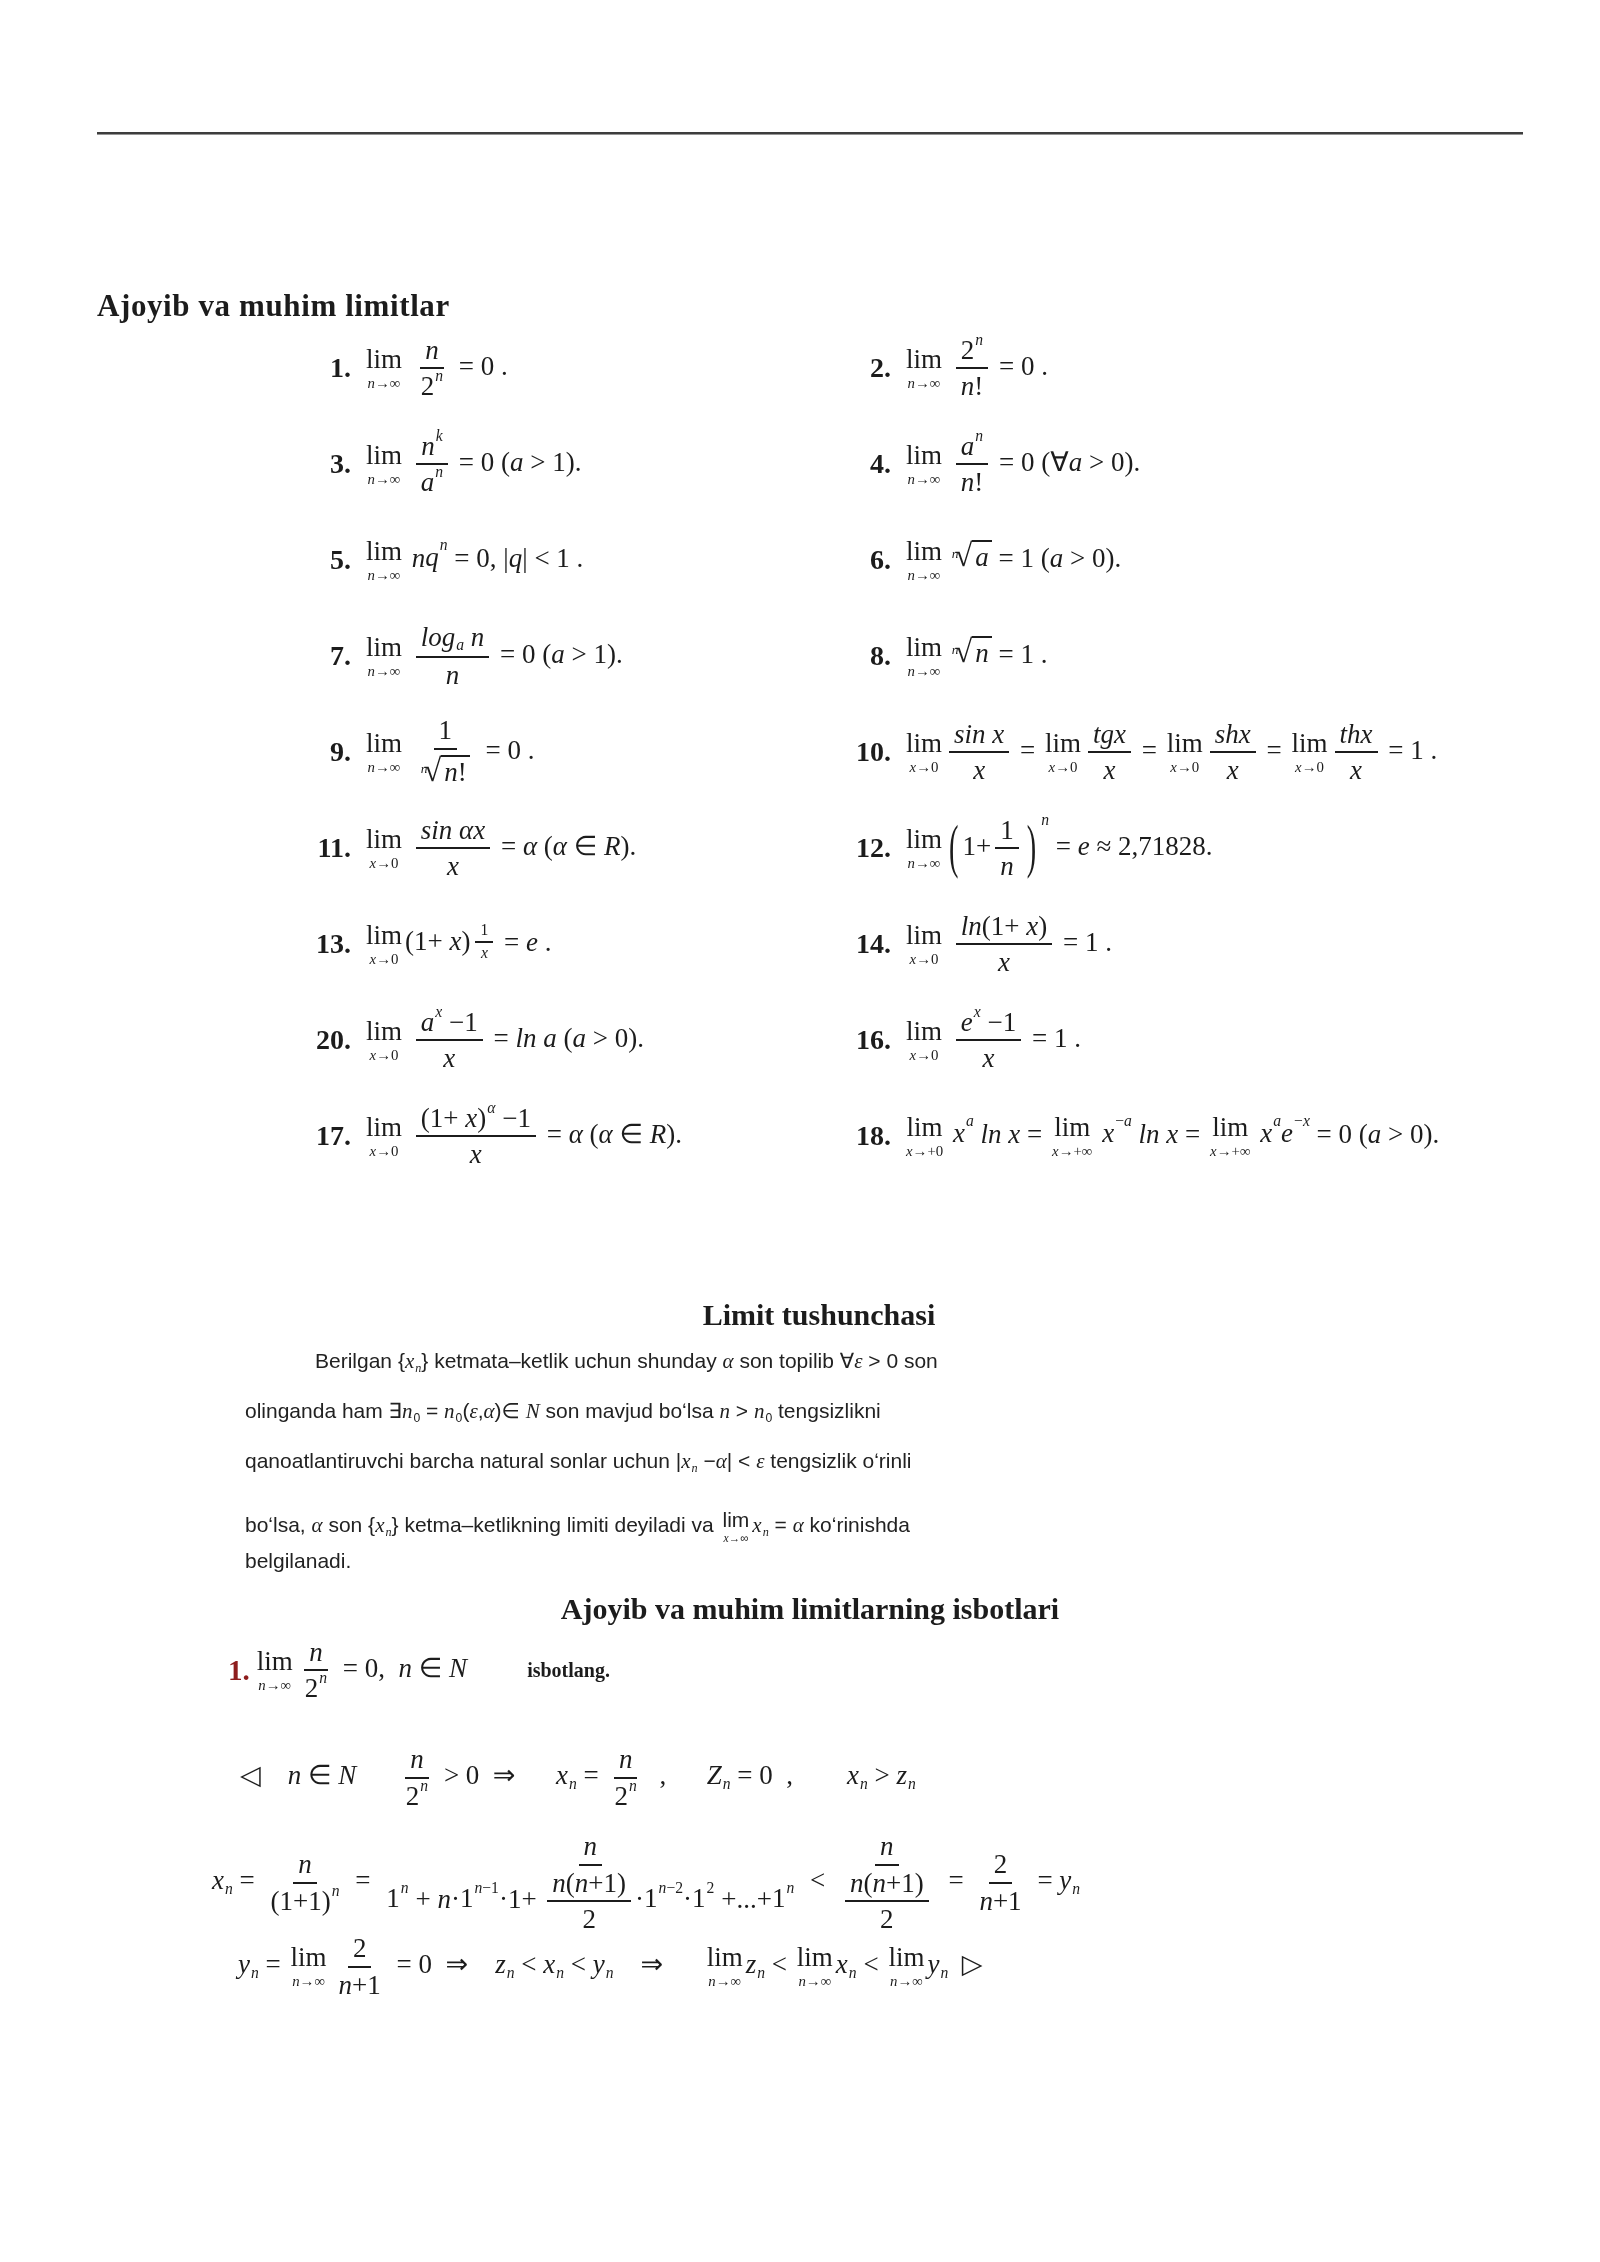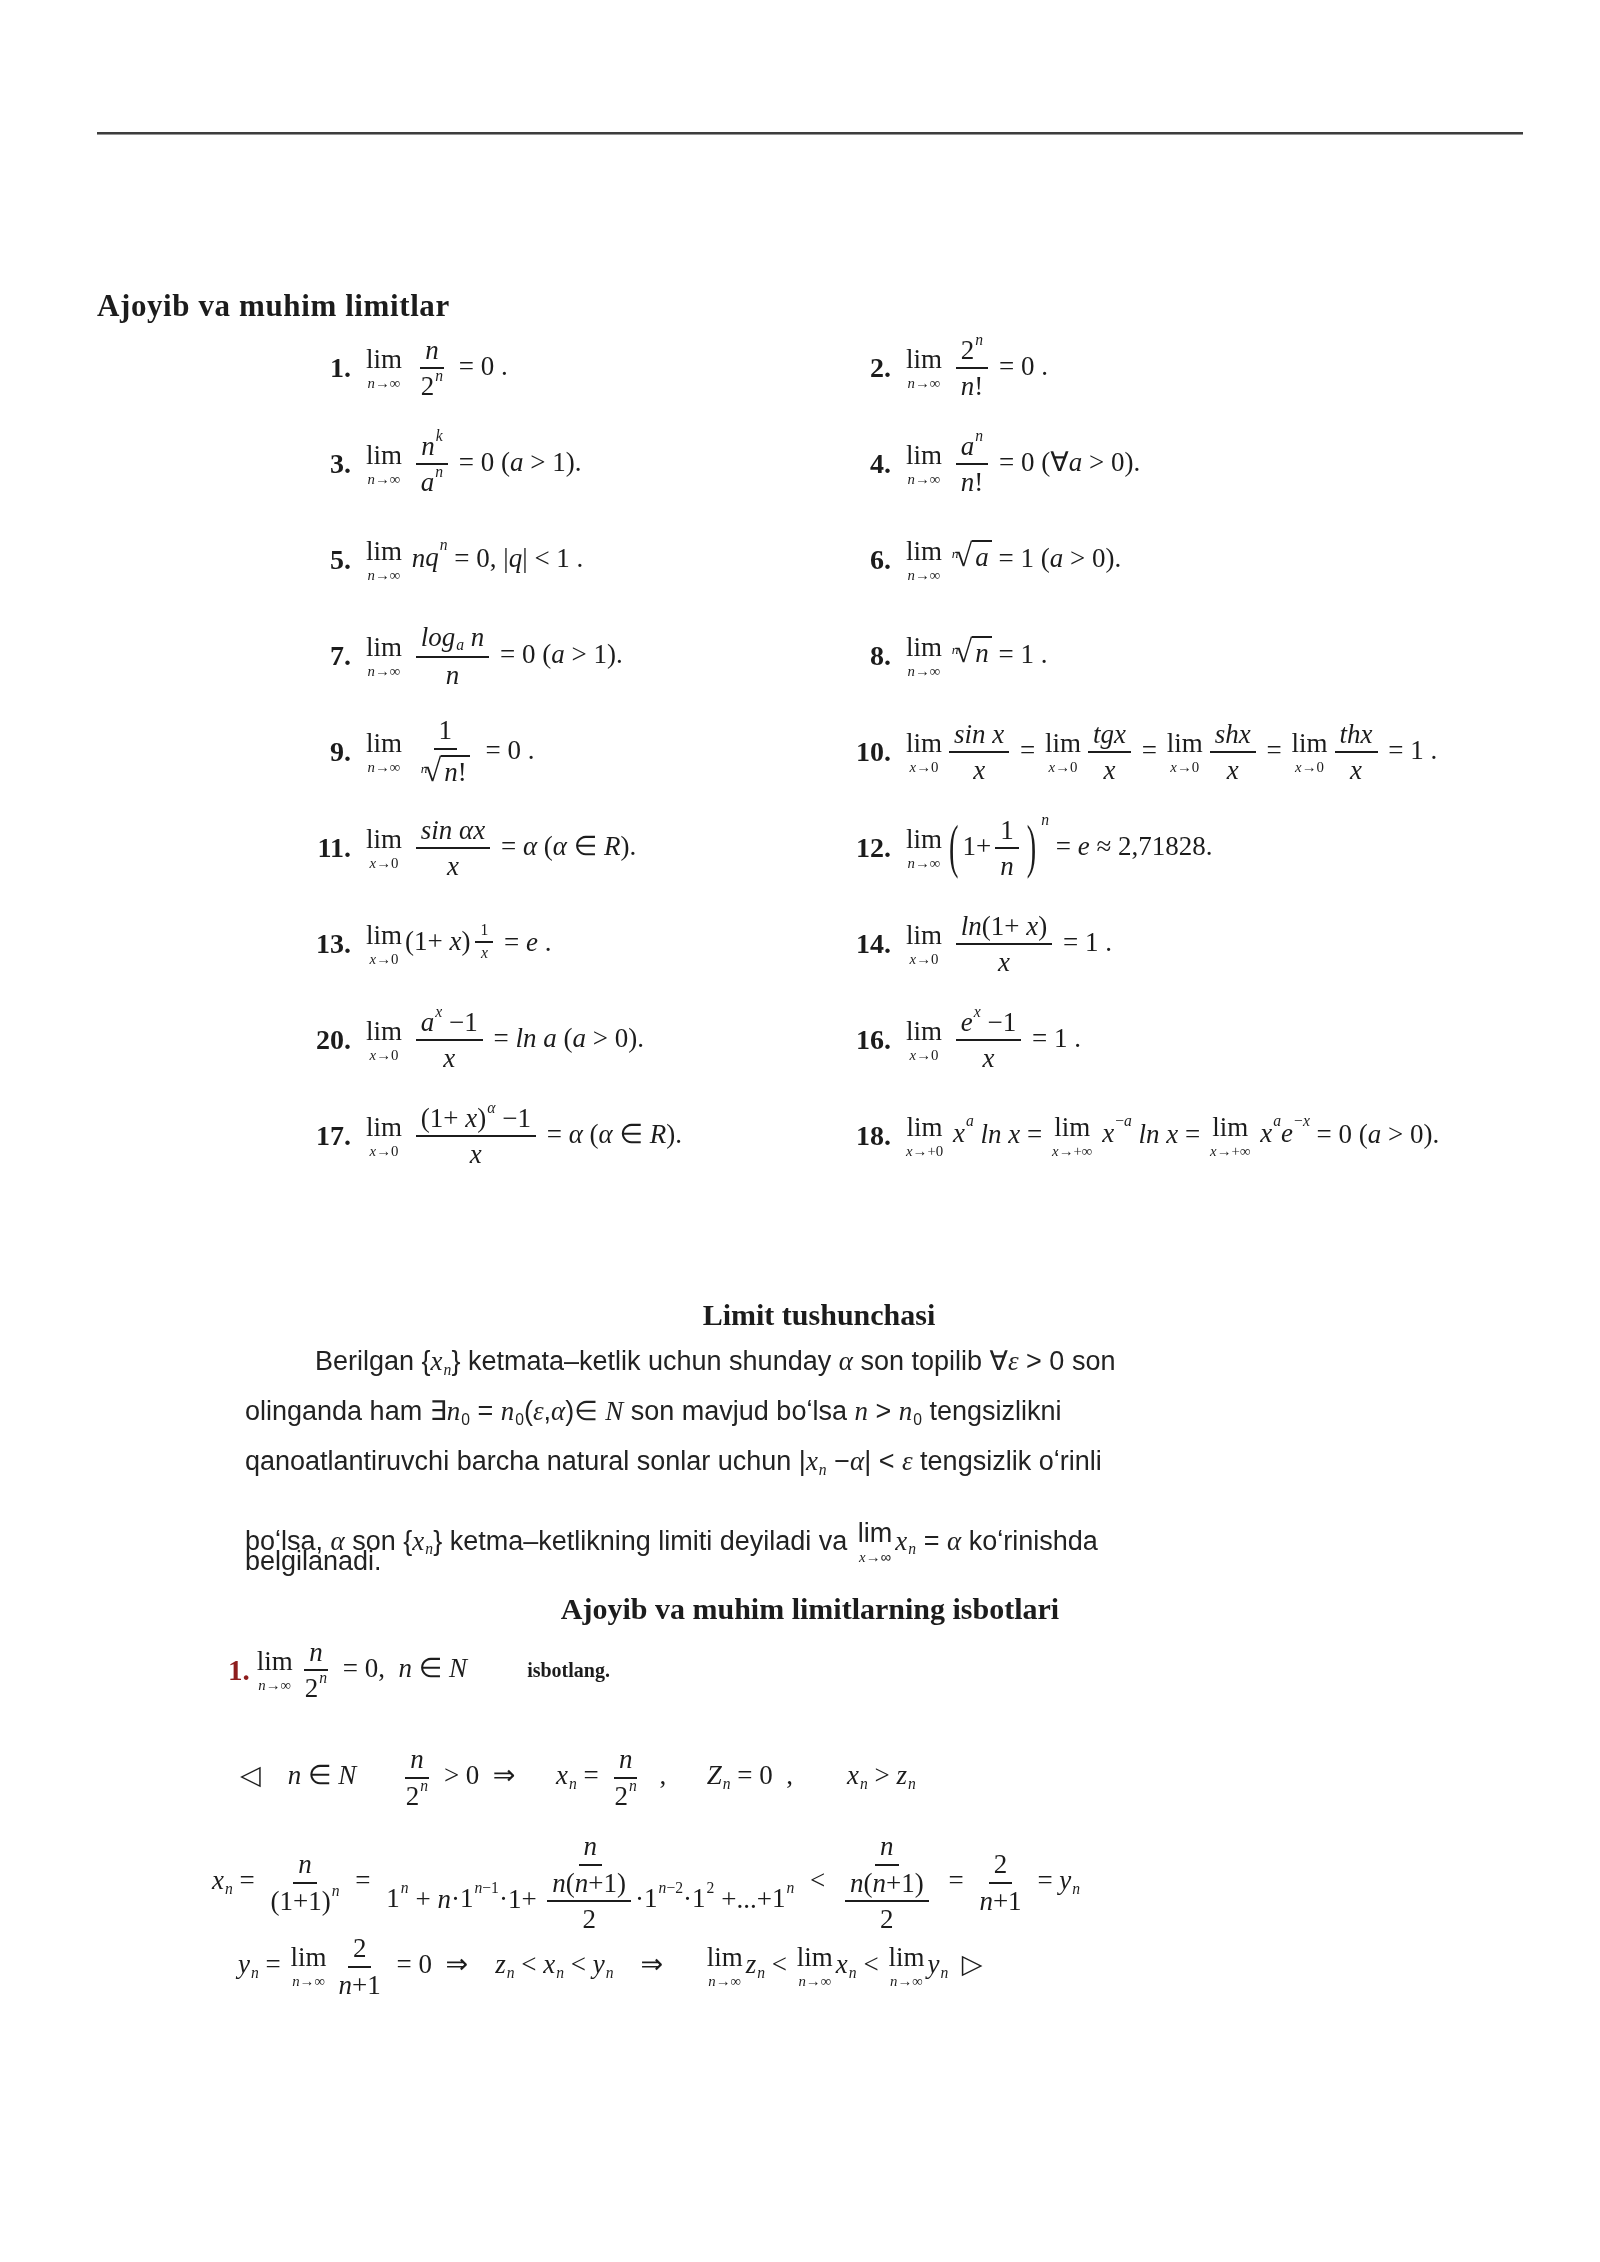--- a/index.html
+++ b/index.html
@@ -42,25 +42,25 @@
   .bsub{font-size:.58em;vertical-align:-.3em;margin-left:1px}
   .root{white-space:nowrap}
   .ridx{font-size:.5em;vertical-align:.6em;margin-right:-4px}
   .rsgn{font-size:1.2em}
   .rbody{display:inline-block;border-top:2px solid currentColor;padding:0 3px;line-height:1.15}
   .bigp{display:inline-block;transform:scaleY(2.05);transform-origin:center;
         vertical-align:middle;margin:0 4px;font-size:1.05em}
 
   .concept-para{position:absolute;left:245px;top:1336px;width:1160px}
   .pline{position:absolute;left:0;white-space:nowrap;height:50px;line-height:50px;
-         font-family:"Liberation Sans",sans-serif;font-size:27px;color:#222}
+         font-family:"Liberation Sans",sans-serif;font-size:21px;color:#222}
   .pl0{top:0;padding-left:70px}
   .pl1{top:50px}
   .pl2{top:100px}
-  .pl3{top:168px}
+  .pl3{top:157px}
   .pl4{top:200px}
 
   .proof-problem{position:absolute;left:228px;top:1628px;height:84px;display:flex;
                  align-items:center;white-space:nowrap}
   .proof-no{color:var(--red);font-weight:700;font-size:29px;margin-right:4px}
   .directive{font-weight:700;font-size:20px;margin-left:60px;font-family:"Liberation Serif",serif}
 
   .step{position:absolute;white-space:nowrap}
   .step-1{left:240px;top:1727px;height:96px;line-height:96px}
   .step-2{left:212px;top:1812px;height:136px;line-height:136px}

